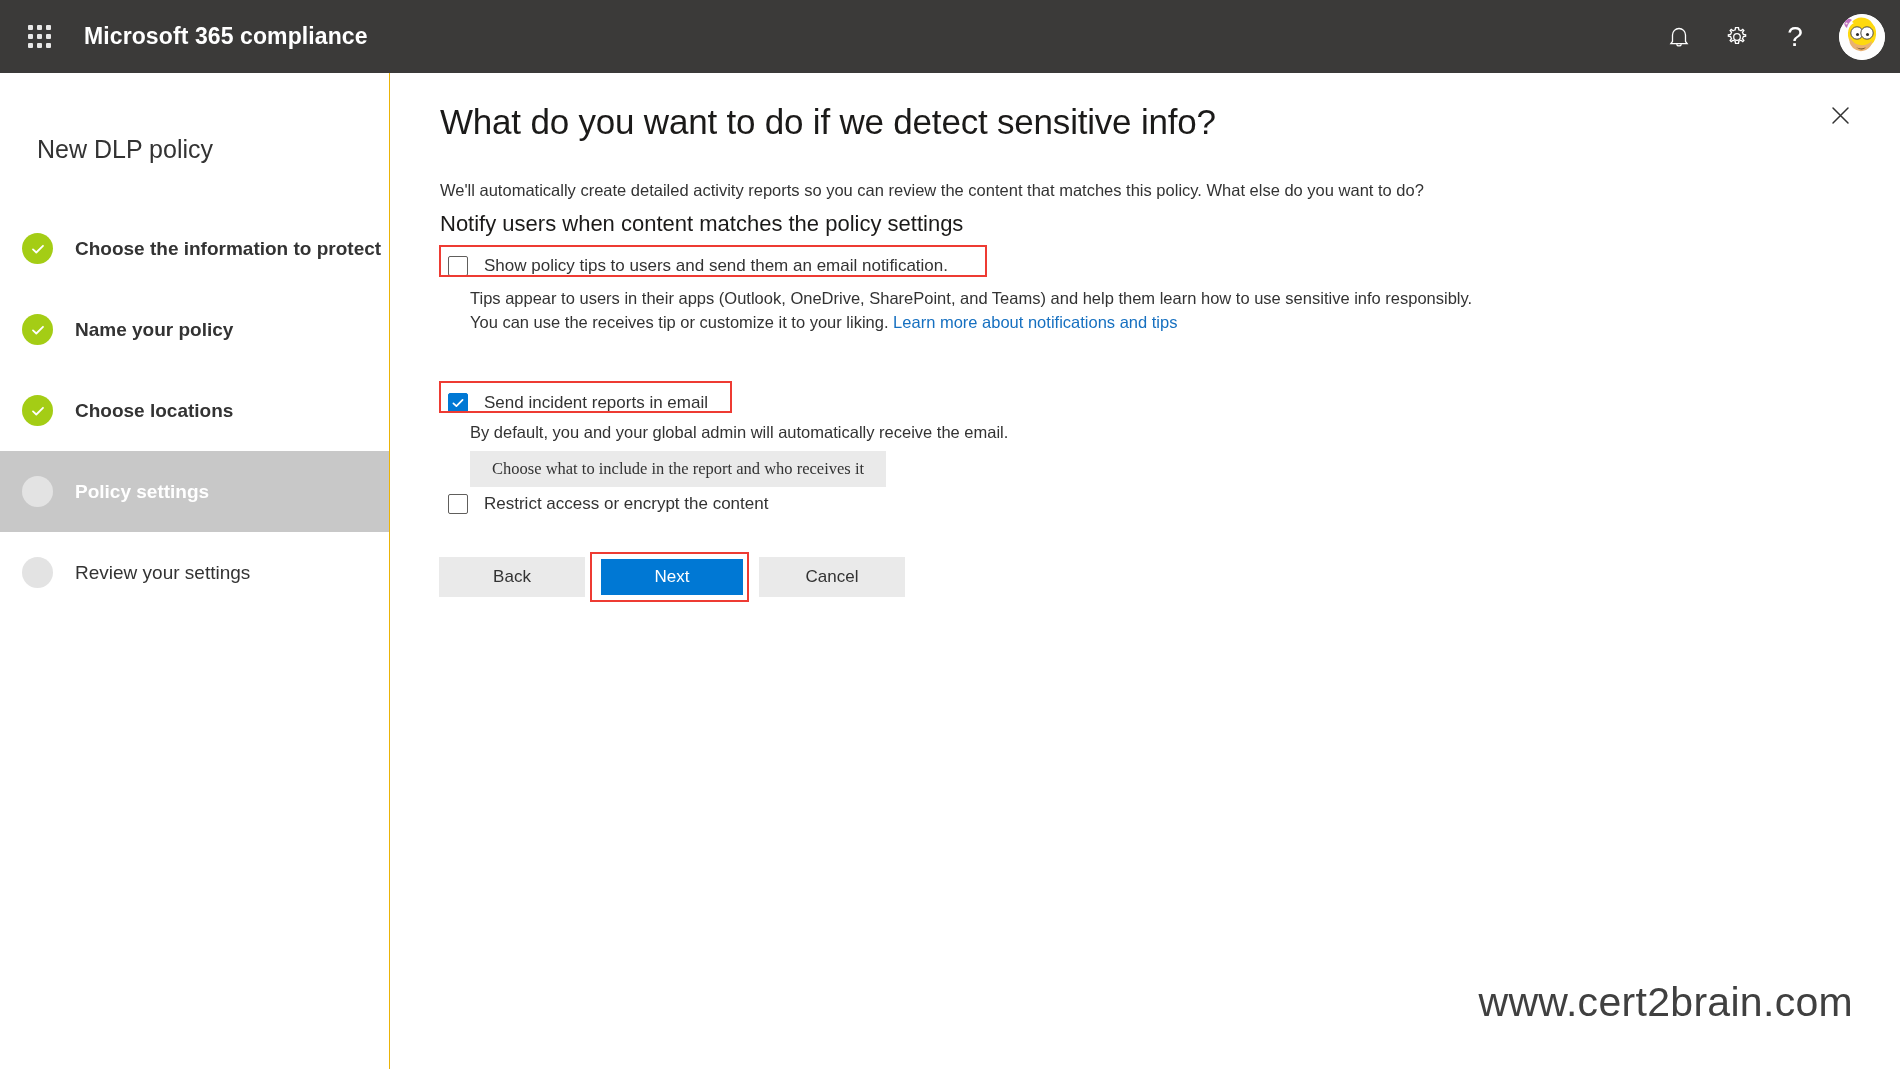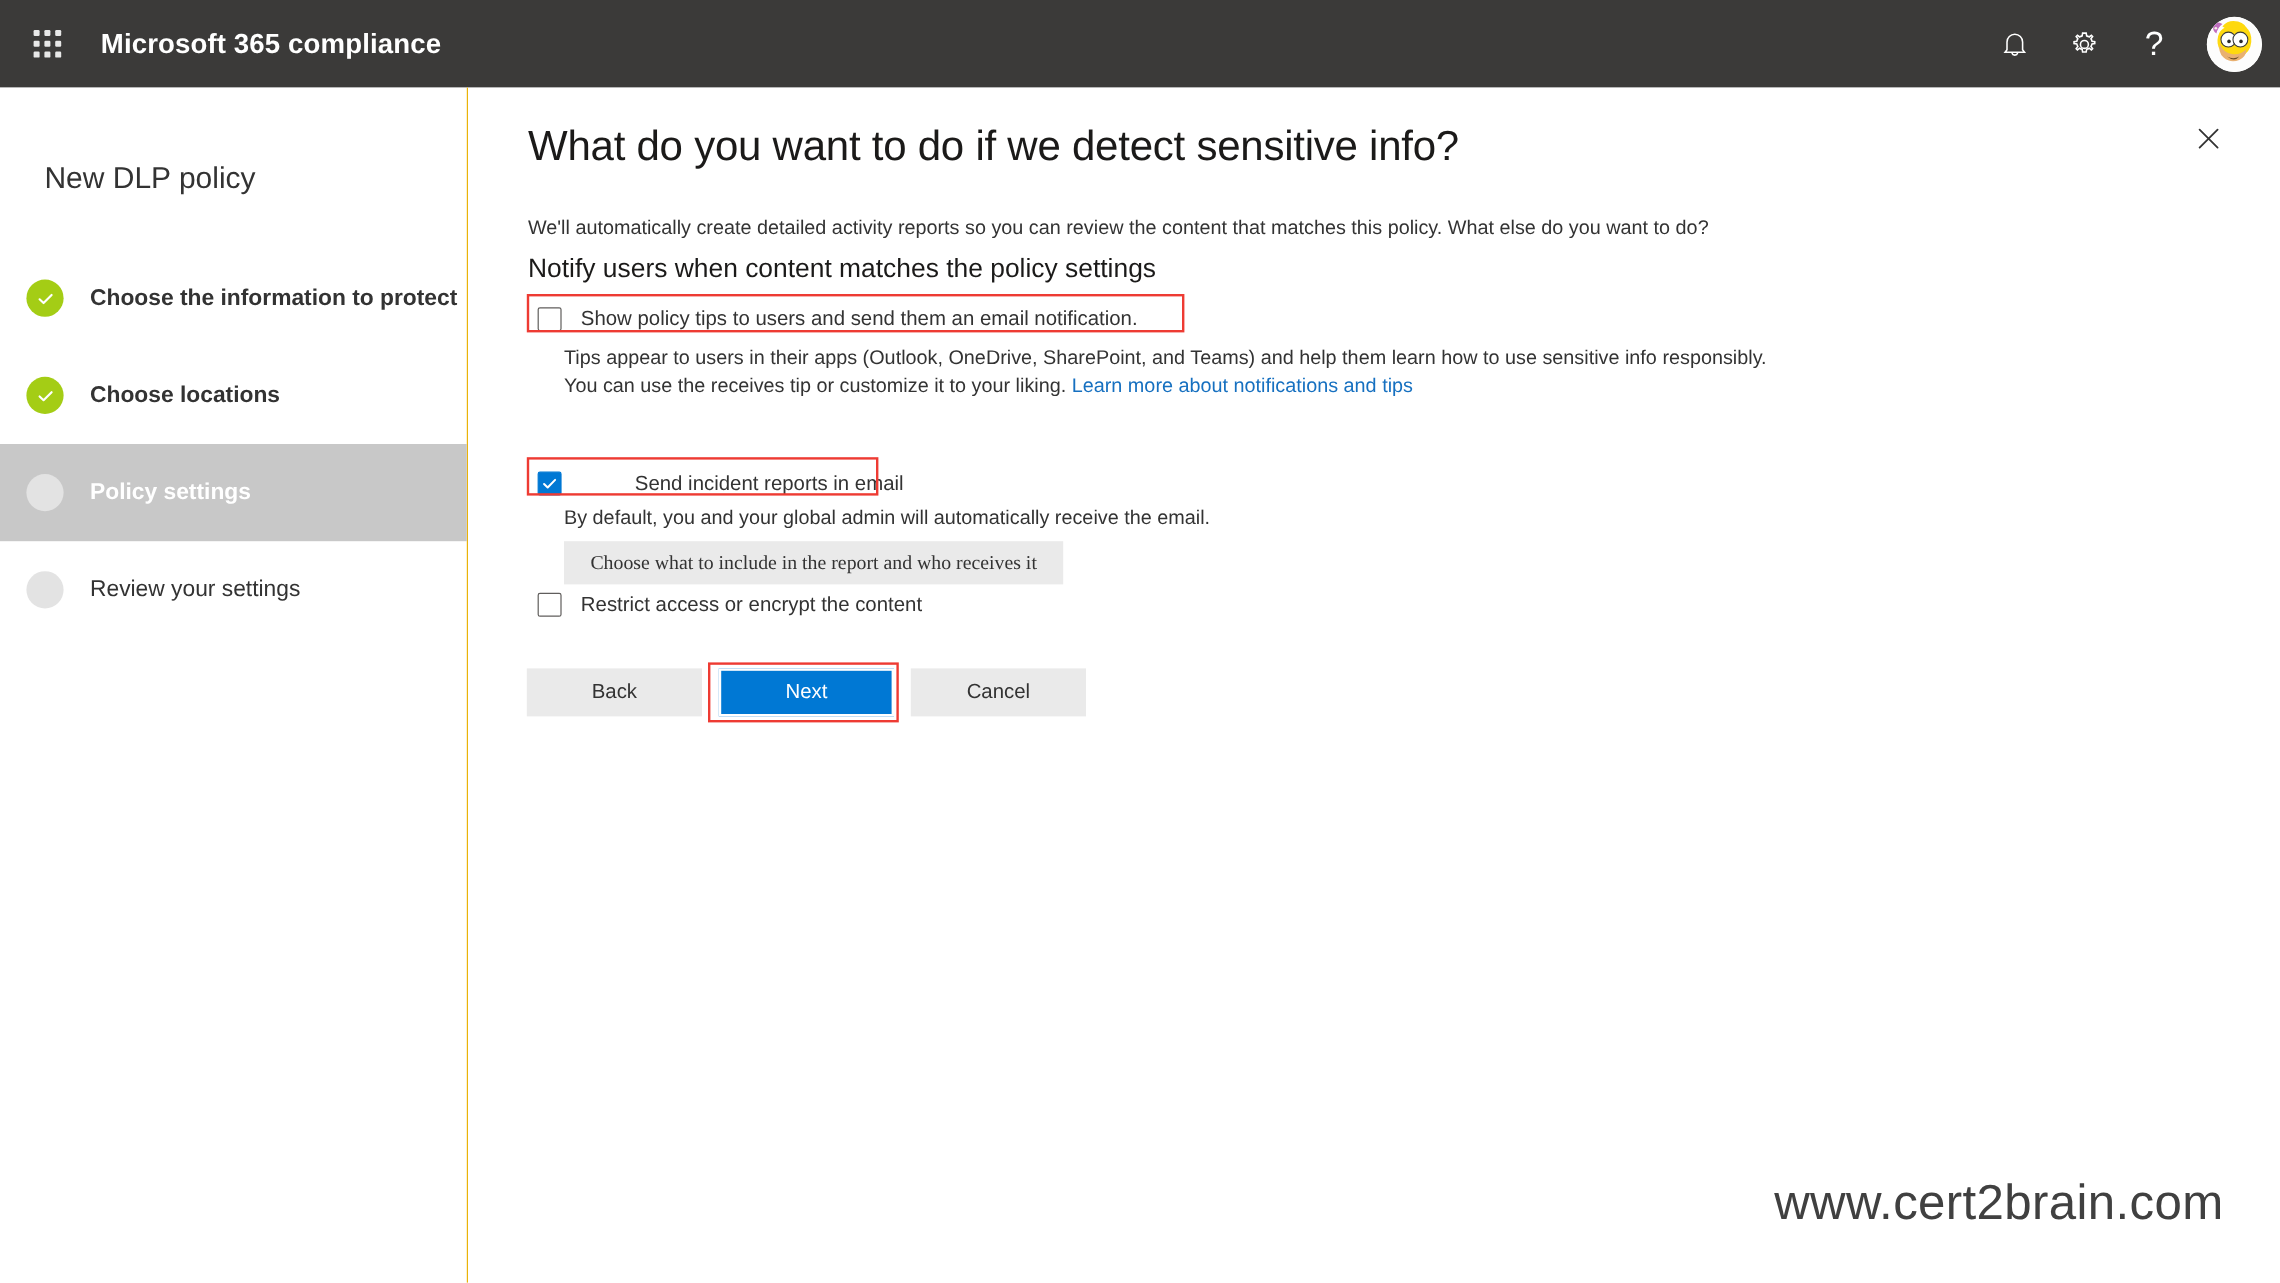--- a/index.html
+++ b/index.html
@@ -92,21 +92,21 @@
     position:absolute; top:172px; left:49px; width:548px; height:32px;
     border:2.5px solid #ee3b33; pointer-events:none;
   }
 
   .tips-text {
     position:absolute; top:214px; left:80px; width:1300px;
     font-size:16.5px; color:#333333; line-height:1.45;
   }
   .link { color:#1670c0; text-decoration:none; cursor:pointer; }
 
-  .row-2 { position:absolute; top:320px; left:58px;gap:45px; }
+  .row-2 { position:absolute; top:320px; left:58px; }
   .annot-2 {
     position:absolute; top:308px; left:49px; width:293px; height:32px;
     border:2.5px solid #ee3b33; pointer-events:none;
   }
 
   .sub-text-2 {
     position:absolute; top:350px; left:80px;
     font-size:16.5px; color:#333333; white-space:nowrap;
   }
   .gray-btn {
@@ -201,20 +201,28 @@
 
       <div class="step">
         <span class="step-marker done">
           <svg width="16" height="16" viewBox="0 0 16 16" fill="none" stroke="#ffffff" stroke-width="1.8" stroke-linecap="round" stroke-linejoin="round">
               <path d="M3 8.4 L6.3 11.5 L13 4.8"></path>
             </svg>
         </span>
         <span class="step-label">Choose the information to protect</span>
       </div>
 
+      <div class="step">
+        <span class="step-marker done">
+          <svg width="16" height="16" viewBox="0 0 16 16" fill="none" stroke="#ffffff" stroke-width="1.8" stroke-linecap="round" stroke-linejoin="round">
+              <path d="M3 8.4 L6.3 11.5 L13 4.8"></path>
+            </svg>
+        </span>
+        <span class="step-label">Name your policy</span>
+      </div>
 
       <div class="step">
         <span class="step-marker done">
           <svg width="16" height="16" viewBox="0 0 16 16" fill="none" stroke="#ffffff" stroke-width="1.8" stroke-linecap="round" stroke-linejoin="round">
               <path d="M3 8.4 L6.3 11.5 L13 4.8"></path>
             </svg>
         </span>
         <span class="step-label">Choose locations</span>
       </div>
 

